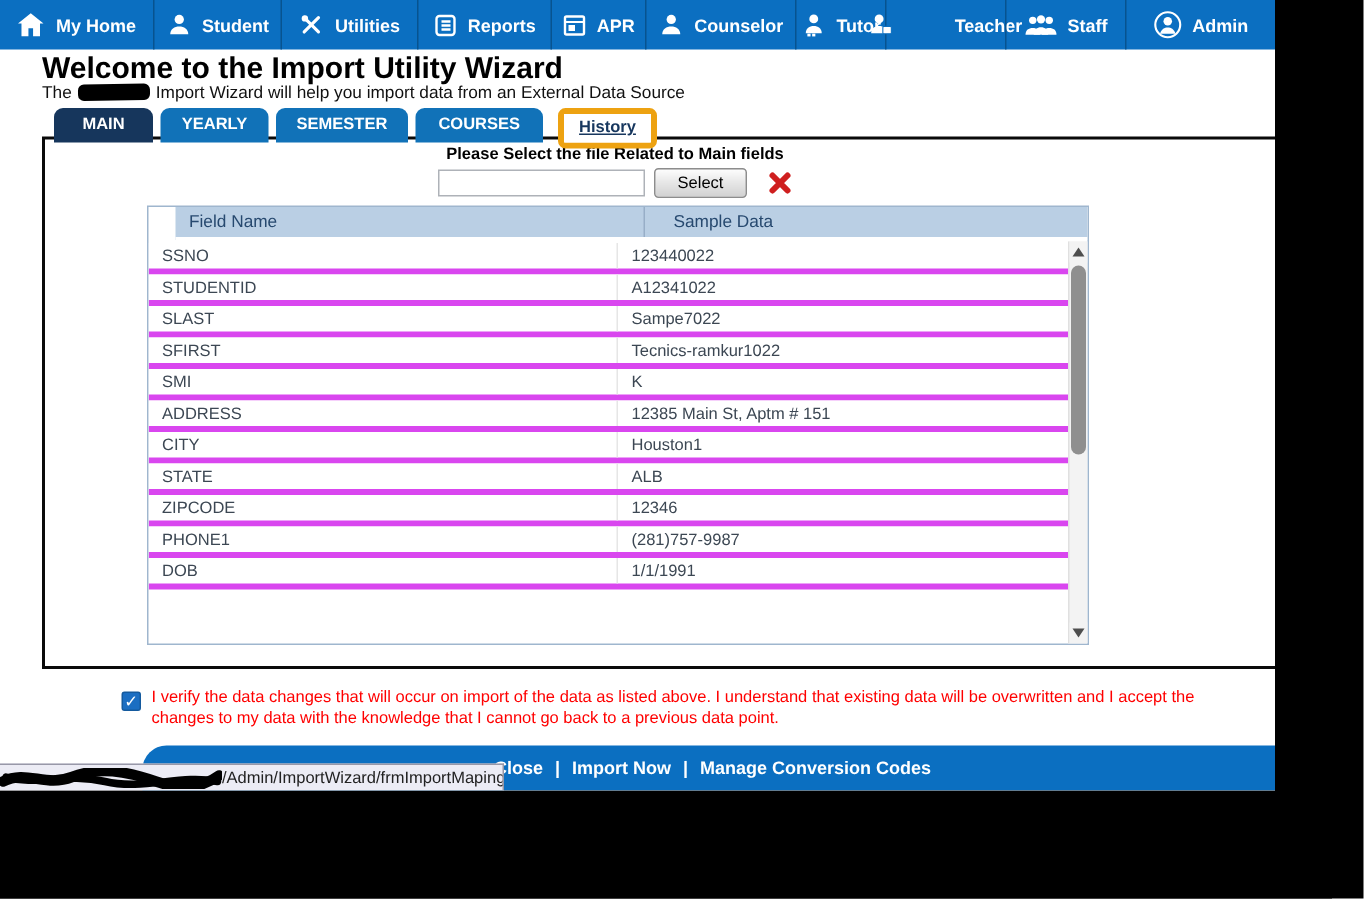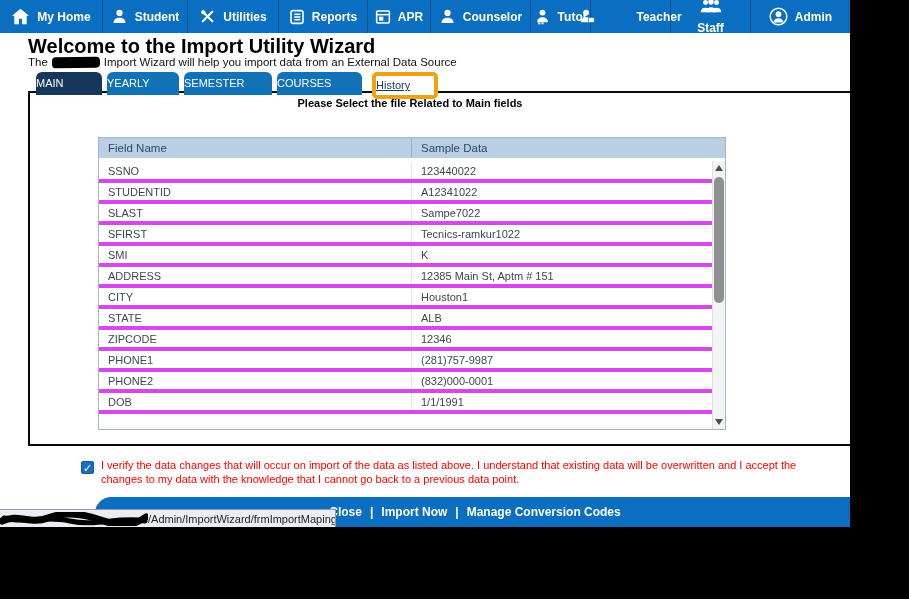--- a/index.html
+++ b/index.html
@@ -15,21 +15,21 @@
   .nav-icon svg { display:block; }
 
   
   .title { position:absolute; left:28px; top:35px; font-size:20px; font-weight:bold; color:#000; }
   .subtitle { position:absolute; left:28px; top:56px; font-size:11.5px; color:#111; }
   .redaction { display:inline-block; width:48px; height:11px; background:#000; border-radius:4px;
                vertical-align:-2px; margin:0 4px; transform:rotate(-1deg); }
 
   
   .tabs { position:absolute; left:36px; top:68px; display:flex; align-items:flex-end; z-index:5; }
-  .tab { background:#1172b8; color:#fff; font-size:11px; font-weight:normal; 
+  .tab { background:#1172b8; color:#fff; font-size:11px; font-weight:bold; text-align:center;
          border-radius:6px 6px 0 0; padding:5px 0 6px; margin-right:5px; cursor:pointer; }
   .tab-active { background:#16365c; }
   .tab-highlight { border:4px solid #eda211; border-radius:5px; background:#0369a1; margin-left:5px;
                    position:relative; top:4px; }
   .tab-white { background:#fff; color:#17375e; text-decoration:underline; border-radius:0;
                margin:0; padding:3px 0 4px; }
 
   
   .content-box { position:absolute; left:28px; top:91px; width:830px; height:355px;
                  border:2px solid #0a0a0a; background:#fff; }
@@ -41,23 +41,23 @@
                 font-size:11px; padding:0 3px; }
   .select-btn { margin-left:6px; height:20px; padding:0 15px; font-size:11px; color:#000;
                 border:1px solid #8d8d8d; border-radius:3px; cursor:pointer;
                 background:linear-gradient(#fdfdfd, #e8e8e8 45%, #d2d2d2); }
   .red-x { margin-left:14px; cursor:pointer; display:flex; }
 
   
   .grid { position:absolute; left:68px; top:44px; width:628px; height:293px;
           border:1px solid #9fb6ce; background:#fff; overflow:hidden; }
   .t-head { display:flex; height:22px; background:#bacfe4; border-bottom:2px solid #fff;
-            color:#27496f; font-size:11.5px; align-items:center; }
+            color:#27496f; font-size:11.5px; align-items:center;margin-left:18px; }
   .t-head .c1 { width:312px; padding-left:9px; }
-  .t-head .c2 { flex:1; padding-left:9px; border-left:1px solid #97aec7; align-self:stretch;
+  .t-head .c2 { flex:1; padding-left:19px; border-left:1px solid #97aec7; align-self:stretch;
                 display:flex; align-items:center; }
   .t-body { position:absolute; left:0; top:24px; right:13px; bottom:0; overflow:hidden; }
   .t-row { display:flex; height:21px; border-bottom:4px solid #d946ef; align-items:center;
            color:#3c4753; font-size:11px; background:#fff; }
   .t-row .c1 { width:312px; padding-left:9px; }
   .t-row .c2 { flex:1; padding-left:9px; border-left:1px solid #e6e6e6; align-self:stretch;
                display:flex; align-items:center; }
 
   
   .sbar { position:absolute; right:0; top:23px; bottom:0; width:13px; background:#f3f3f3;
@@ -170,21 +170,21 @@
         <div class="nav-item" style="width: 80px; gap: 40px;">
           <span class="nav-icon">
             <svg width="17" height="17" viewBox="0 0 24 24" fill="#fff">
               <circle cx="10" cy="6.5" r="4.2"></circle>
               <path d="M2.5 20 c0-4.6 3.4-6.8 7.5-6.8 s7.5 2.2 7.5 6.8 z"></path>
               <rect x="13.5" y="13.5" width="8" height="7" rx="1" stroke="#0b6fc1" stroke-width="1"></rect>
             </svg>
           </span>
           <span>Teacher</span>
         </div>
-        <div class="nav-item" style="width: 80px; flex-direction: column;">
+        <div class="nav-item" style="width: 80px;">
           <span class="nav-icon">
             <svg width="22" height="16" viewBox="0 0 32 22" fill="#fff">
               <circle cx="8" cy="6" r="3.6"></circle>
               <circle cx="16" cy="5" r="4"></circle>
               <circle cx="24" cy="6" r="3.6"></circle>
               <path d="M1 20 c0-4.5 3-6.5 7-6.5 s7 2 7 6.5 z"></path>
               <path d="M9 20 c0-5 3.2-7.2 7-7.2 s7 2.2 7 7.2 z"></path>
               <path d="M17 20 c0-4.5 3-6.5 7-6.5 s7 2 7 6.5 z"></path>
             </svg>
           </span>
@@ -212,20 +212,29 @@
         <div class="tab" style="width: 72px;">YEARLY</div>
         <div class="tab" style="width: 88px;">SEMESTER</div>
         <div class="tab" style="width: 85px;">COURSES</div>
         <div class="tab-highlight">
           <div class="tab tab-white" style="width: 58px;">History</div>
         </div>
       </div>
 
     <div class="content-box">
       <div class="prompt">Please Select the file Related to Main fields</div>
+      <div class="file-row">
+        <input class="file-input" value="" style="">
+        <button class="select-btn">Select</button>
+        <span class="red-x">
+          <svg width="16" height="16" viewBox="0 0 16 16">
+            <path d="M3 3 L13 13 M13 3 L3 13" stroke="#cf1f1f" stroke-width="4" stroke-linecap="round"></path>
+          </svg>
+        </span>
+      </div>
 
       <div class="grid">
         <div class="t-head">
           <div class="c1">Field Name</div>
           <div class="c2">Sample Data</div>
         </div>
         <div class="t-body" id="tbody">
             <div class="t-row">
               <div class="c1">SSNO</div>
               <div class="c2">123440022</div>
@@ -258,24 +267,20 @@
               <div class="c1">STATE</div>
               <div class="c2">ALB</div>
             </div>
             <div class="t-row">
               <div class="c1">ZIPCODE</div>
               <div class="c2">12346</div>
             </div>
             <div class="t-row">
               <div class="c1">PHONE1</div>
               <div class="c2">(281)757-9987</div>
-            </div>
-            <div class="t-row">
-              <div class="c1">PHONE2</div>
-              <div class="c2">(832)000-0001</div>
             </div>
             <div class="t-row">
               <div class="c1">DOB</div>
               <div class="c2">1/1/1991</div>
             </div>
           </div>
         <div class="sbar">
           <div class="sb-btn sb-up"></div>
           <div class="sb-thumb"></div>
           <div class="sb-btn sb-down"></div>

